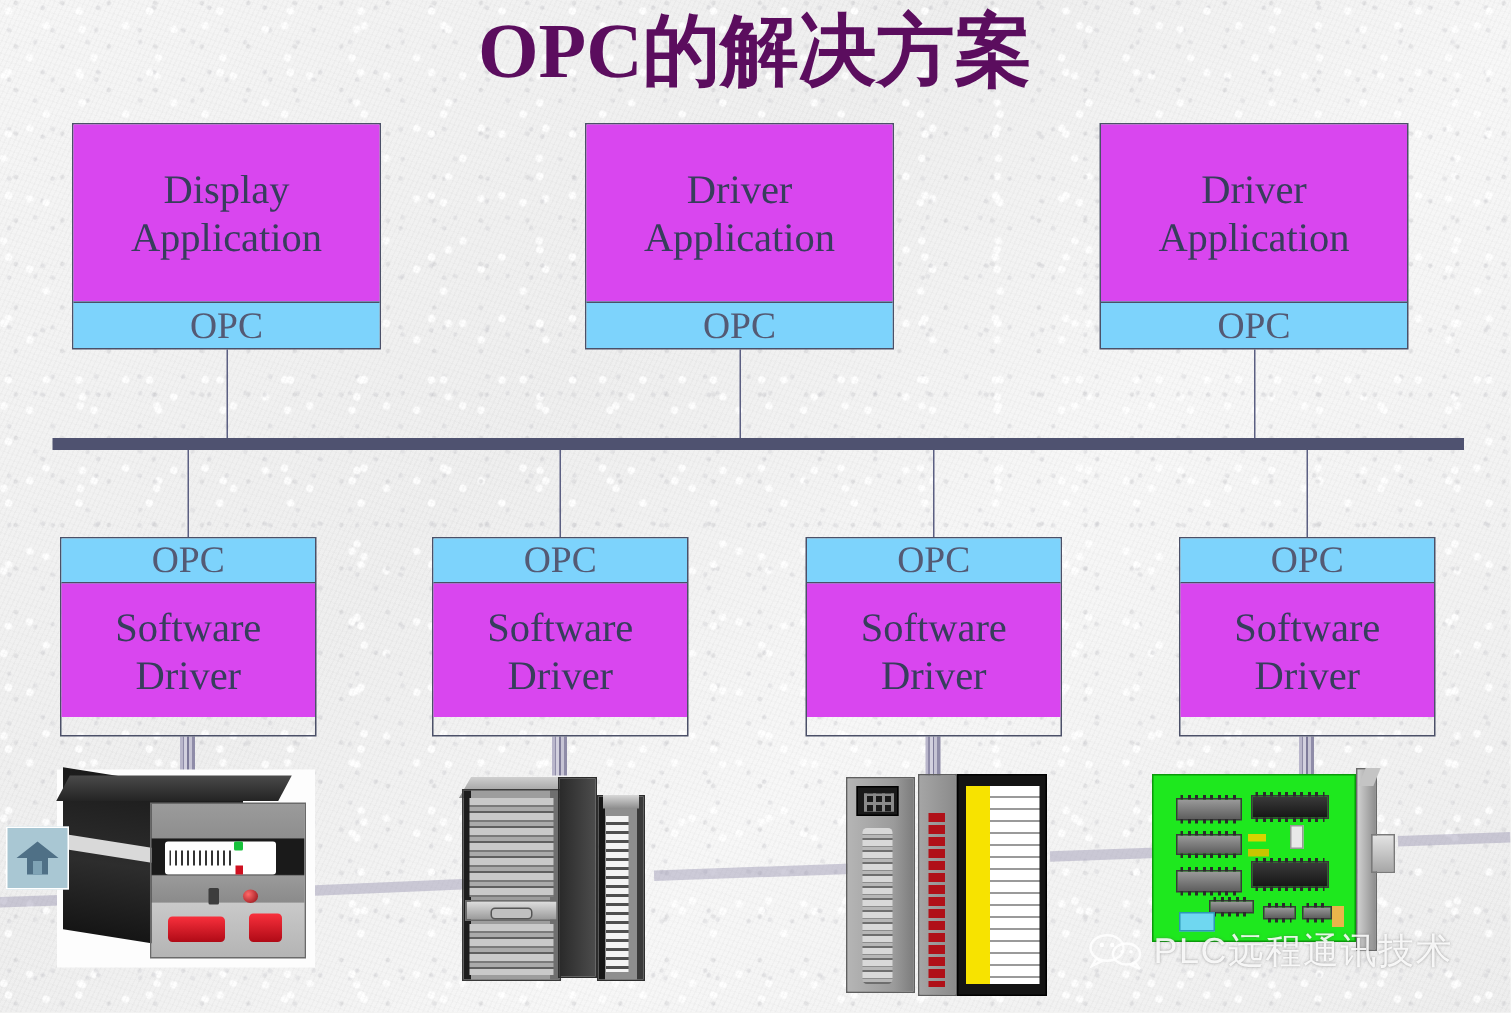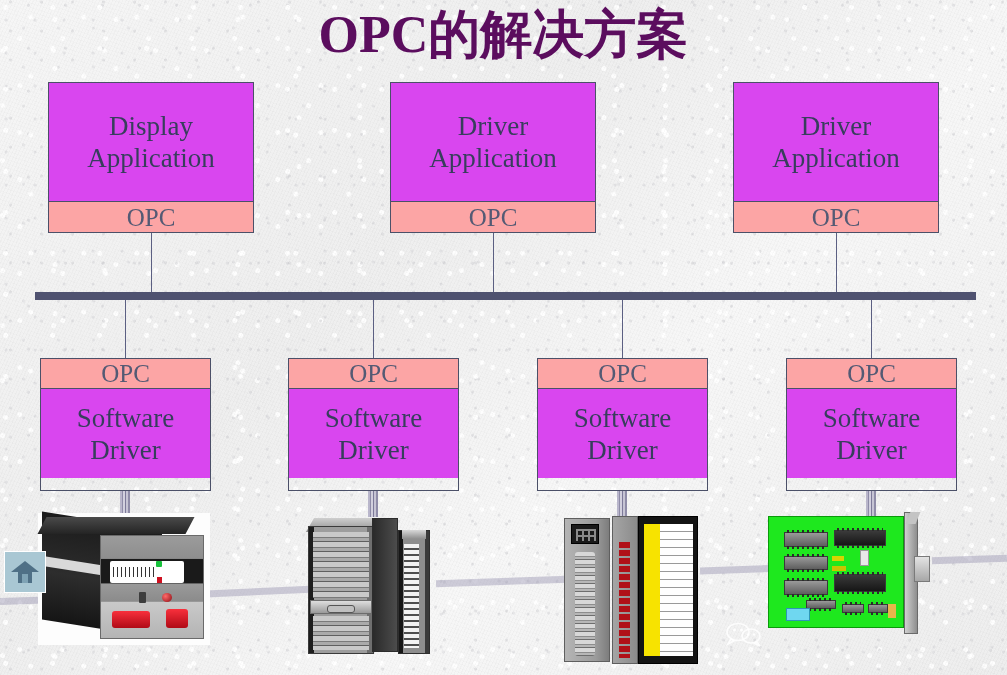--- a/index.html
+++ b/index.html
@@ -77,21 +77,21 @@
     display: flex;
     flex-direction: column;
     align-items: center;
     justify-content: center;
     font-size: 27px;
     line-height: 32px;
     text-align: center;
     width: 100%;
   }
   .opc {
-    background: #fca5a5;
+    background: #7dd3fc;
     color: #545a74;
     font-size: 25px;
     line-height: 1;
     text-align: center;
     display: flex;
     align-items: center;
     justify-content: center;
     width: 100%;
   }
   .app-box .panel { height: 118px; }
@@ -526,13 +526,14 @@
   <svg width="36" height="26" viewBox="0 0 36 26">
     <ellipse cx="12" cy="11" rx="11" ry="8.5" fill="none" stroke="rgba(255,255,255,0.85)" stroke-width="1.6"></ellipse>
     <path d="M5 18 L2 23 L8 20 Z" fill="none" stroke="rgba(255,255,255,0.85)" stroke-width="1.6"></path>
     <circle cx="8.5" cy="9" r="1.5" fill="rgba(255,255,255,0.9)"></circle>
     <circle cx="15.5" cy="9" r="1.5" fill="rgba(255,255,255,0.9)"></circle>
     <ellipse cx="25" cy="15" rx="9" ry="7" fill="none" stroke="rgba(255,255,255,0.85)" stroke-width="1.6"></ellipse>
     <path d="M31 21 L34 25 L28.5 22.5 Z" fill="none" stroke="rgba(255,255,255,0.85)" stroke-width="1.6"></path>
     <circle cx="22" cy="13.5" r="1.2" fill="rgba(255,255,255,0.9)"></circle>
     <circle cx="28" cy="13.5" r="1.2" fill="rgba(255,255,255,0.9)"></circle>
   </svg>
+  <span class="wm-text">PLC远程通讯技术</span>
 </div>
 
 </body></html>

